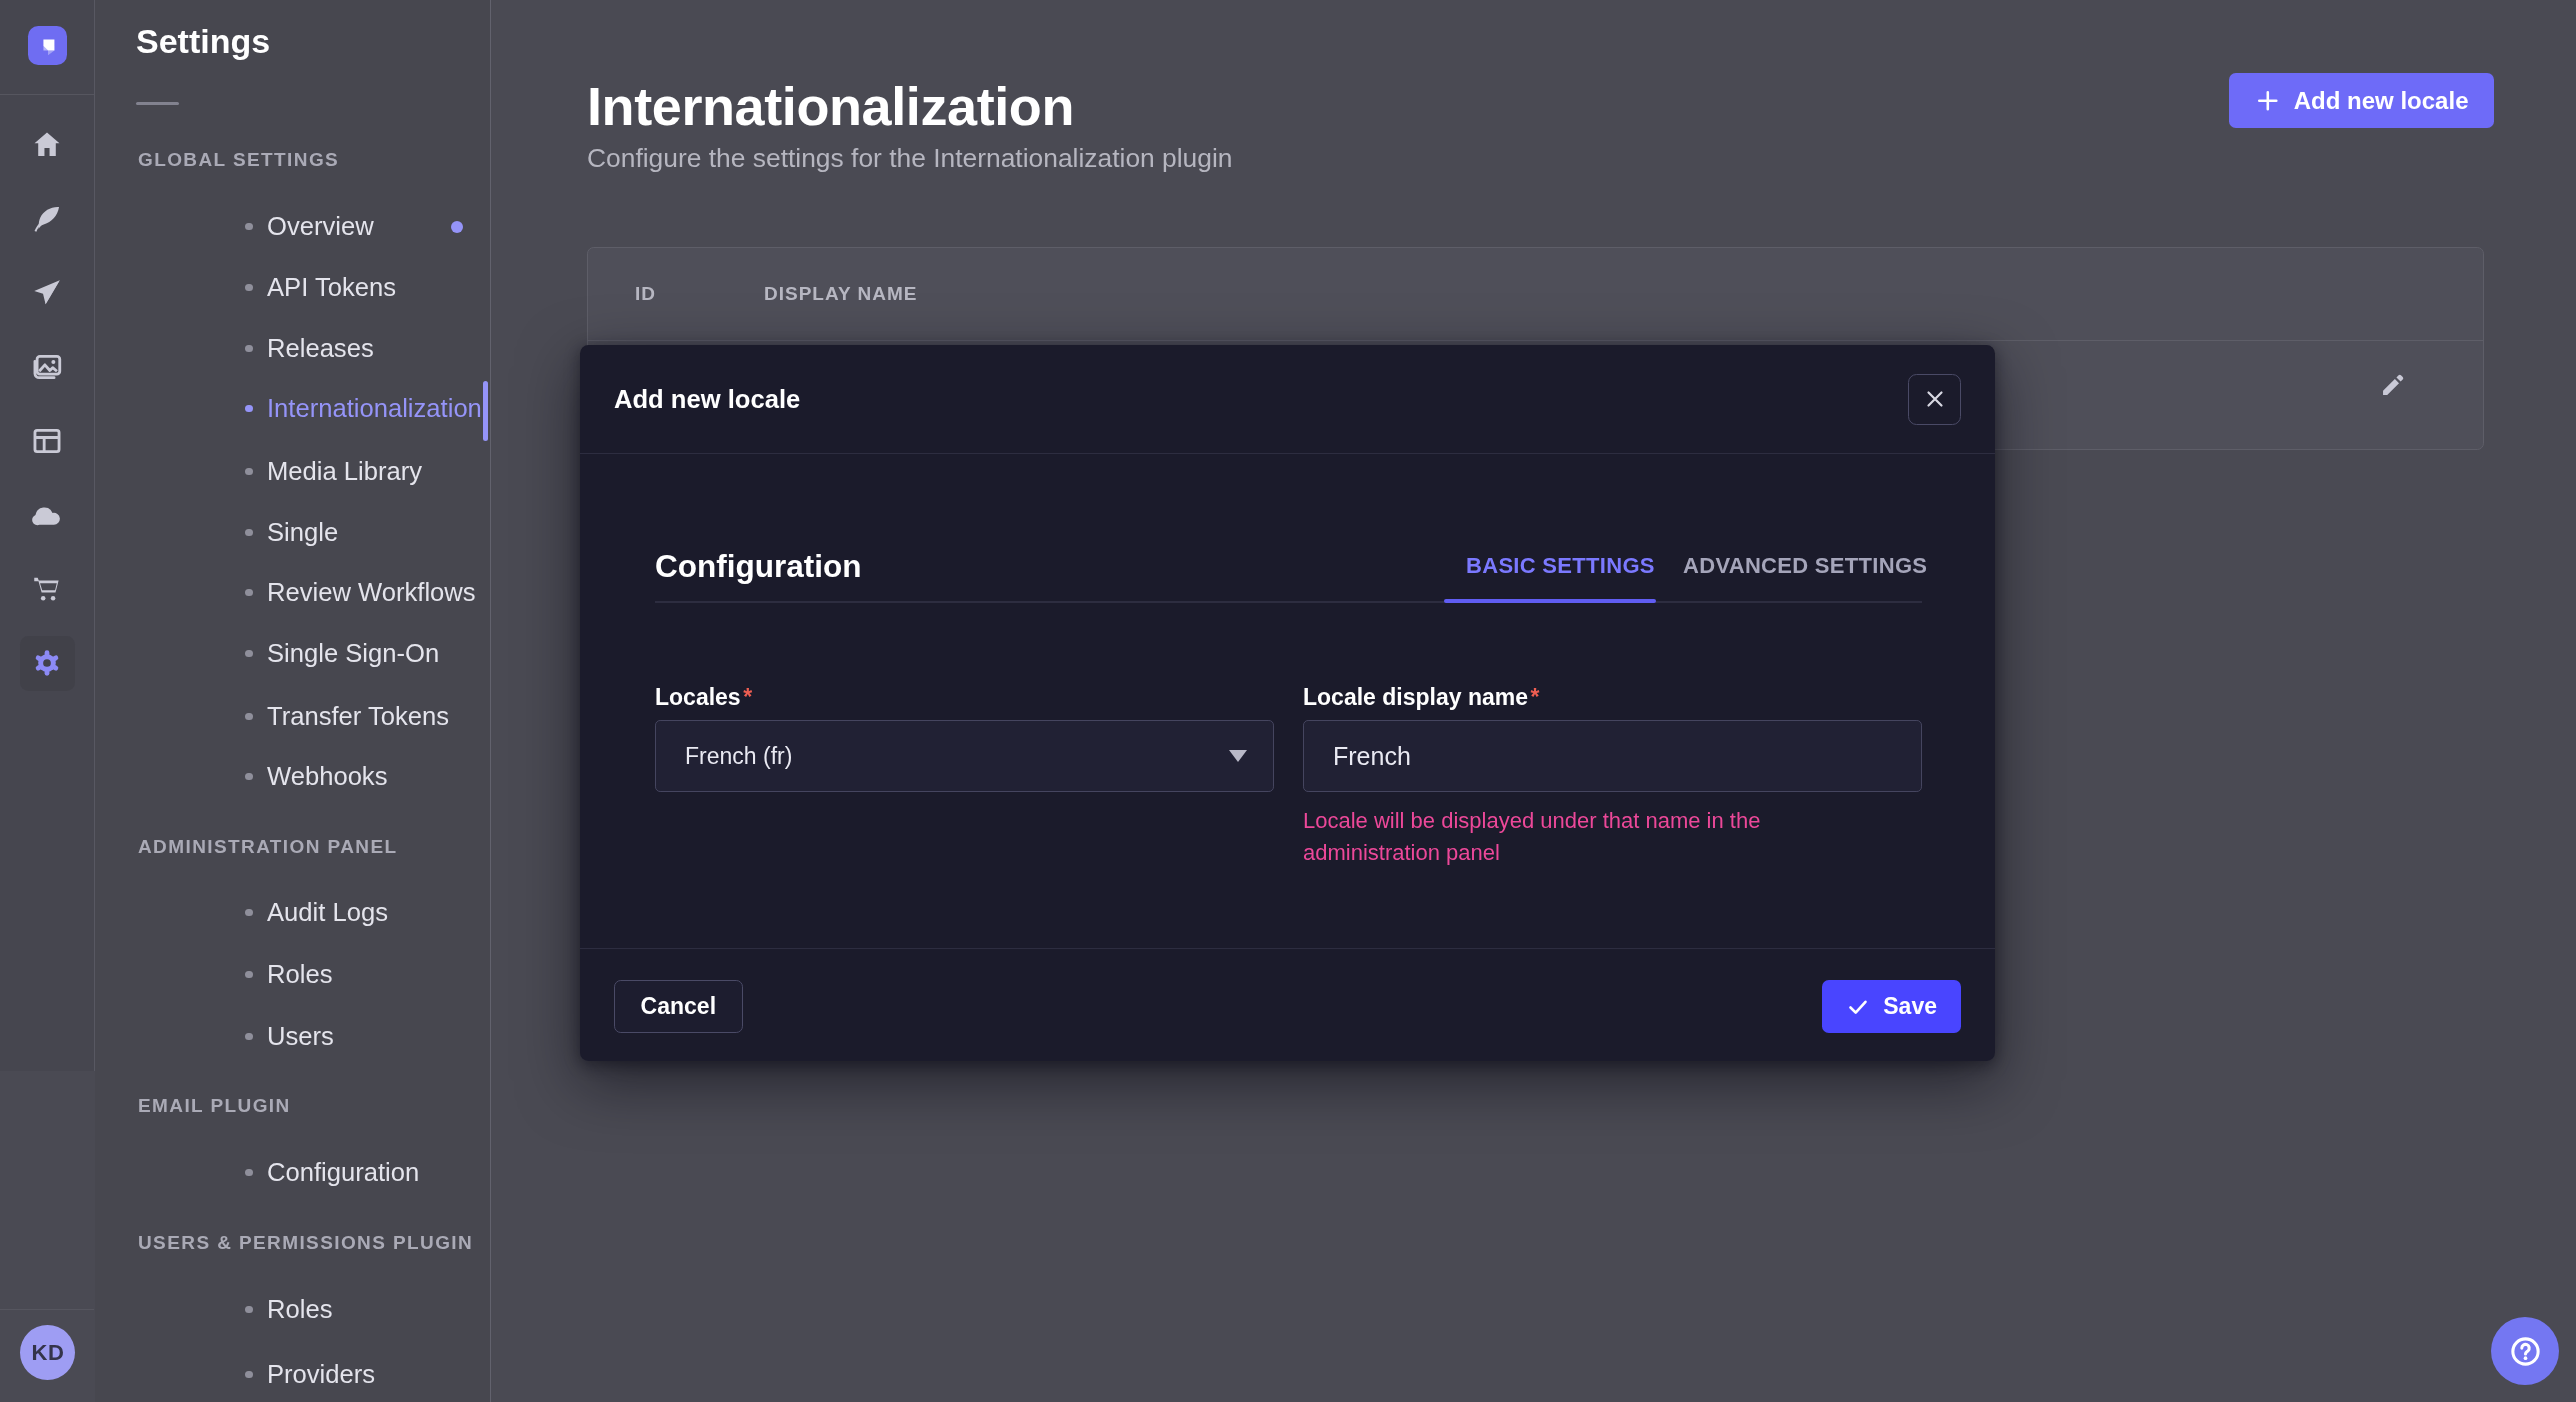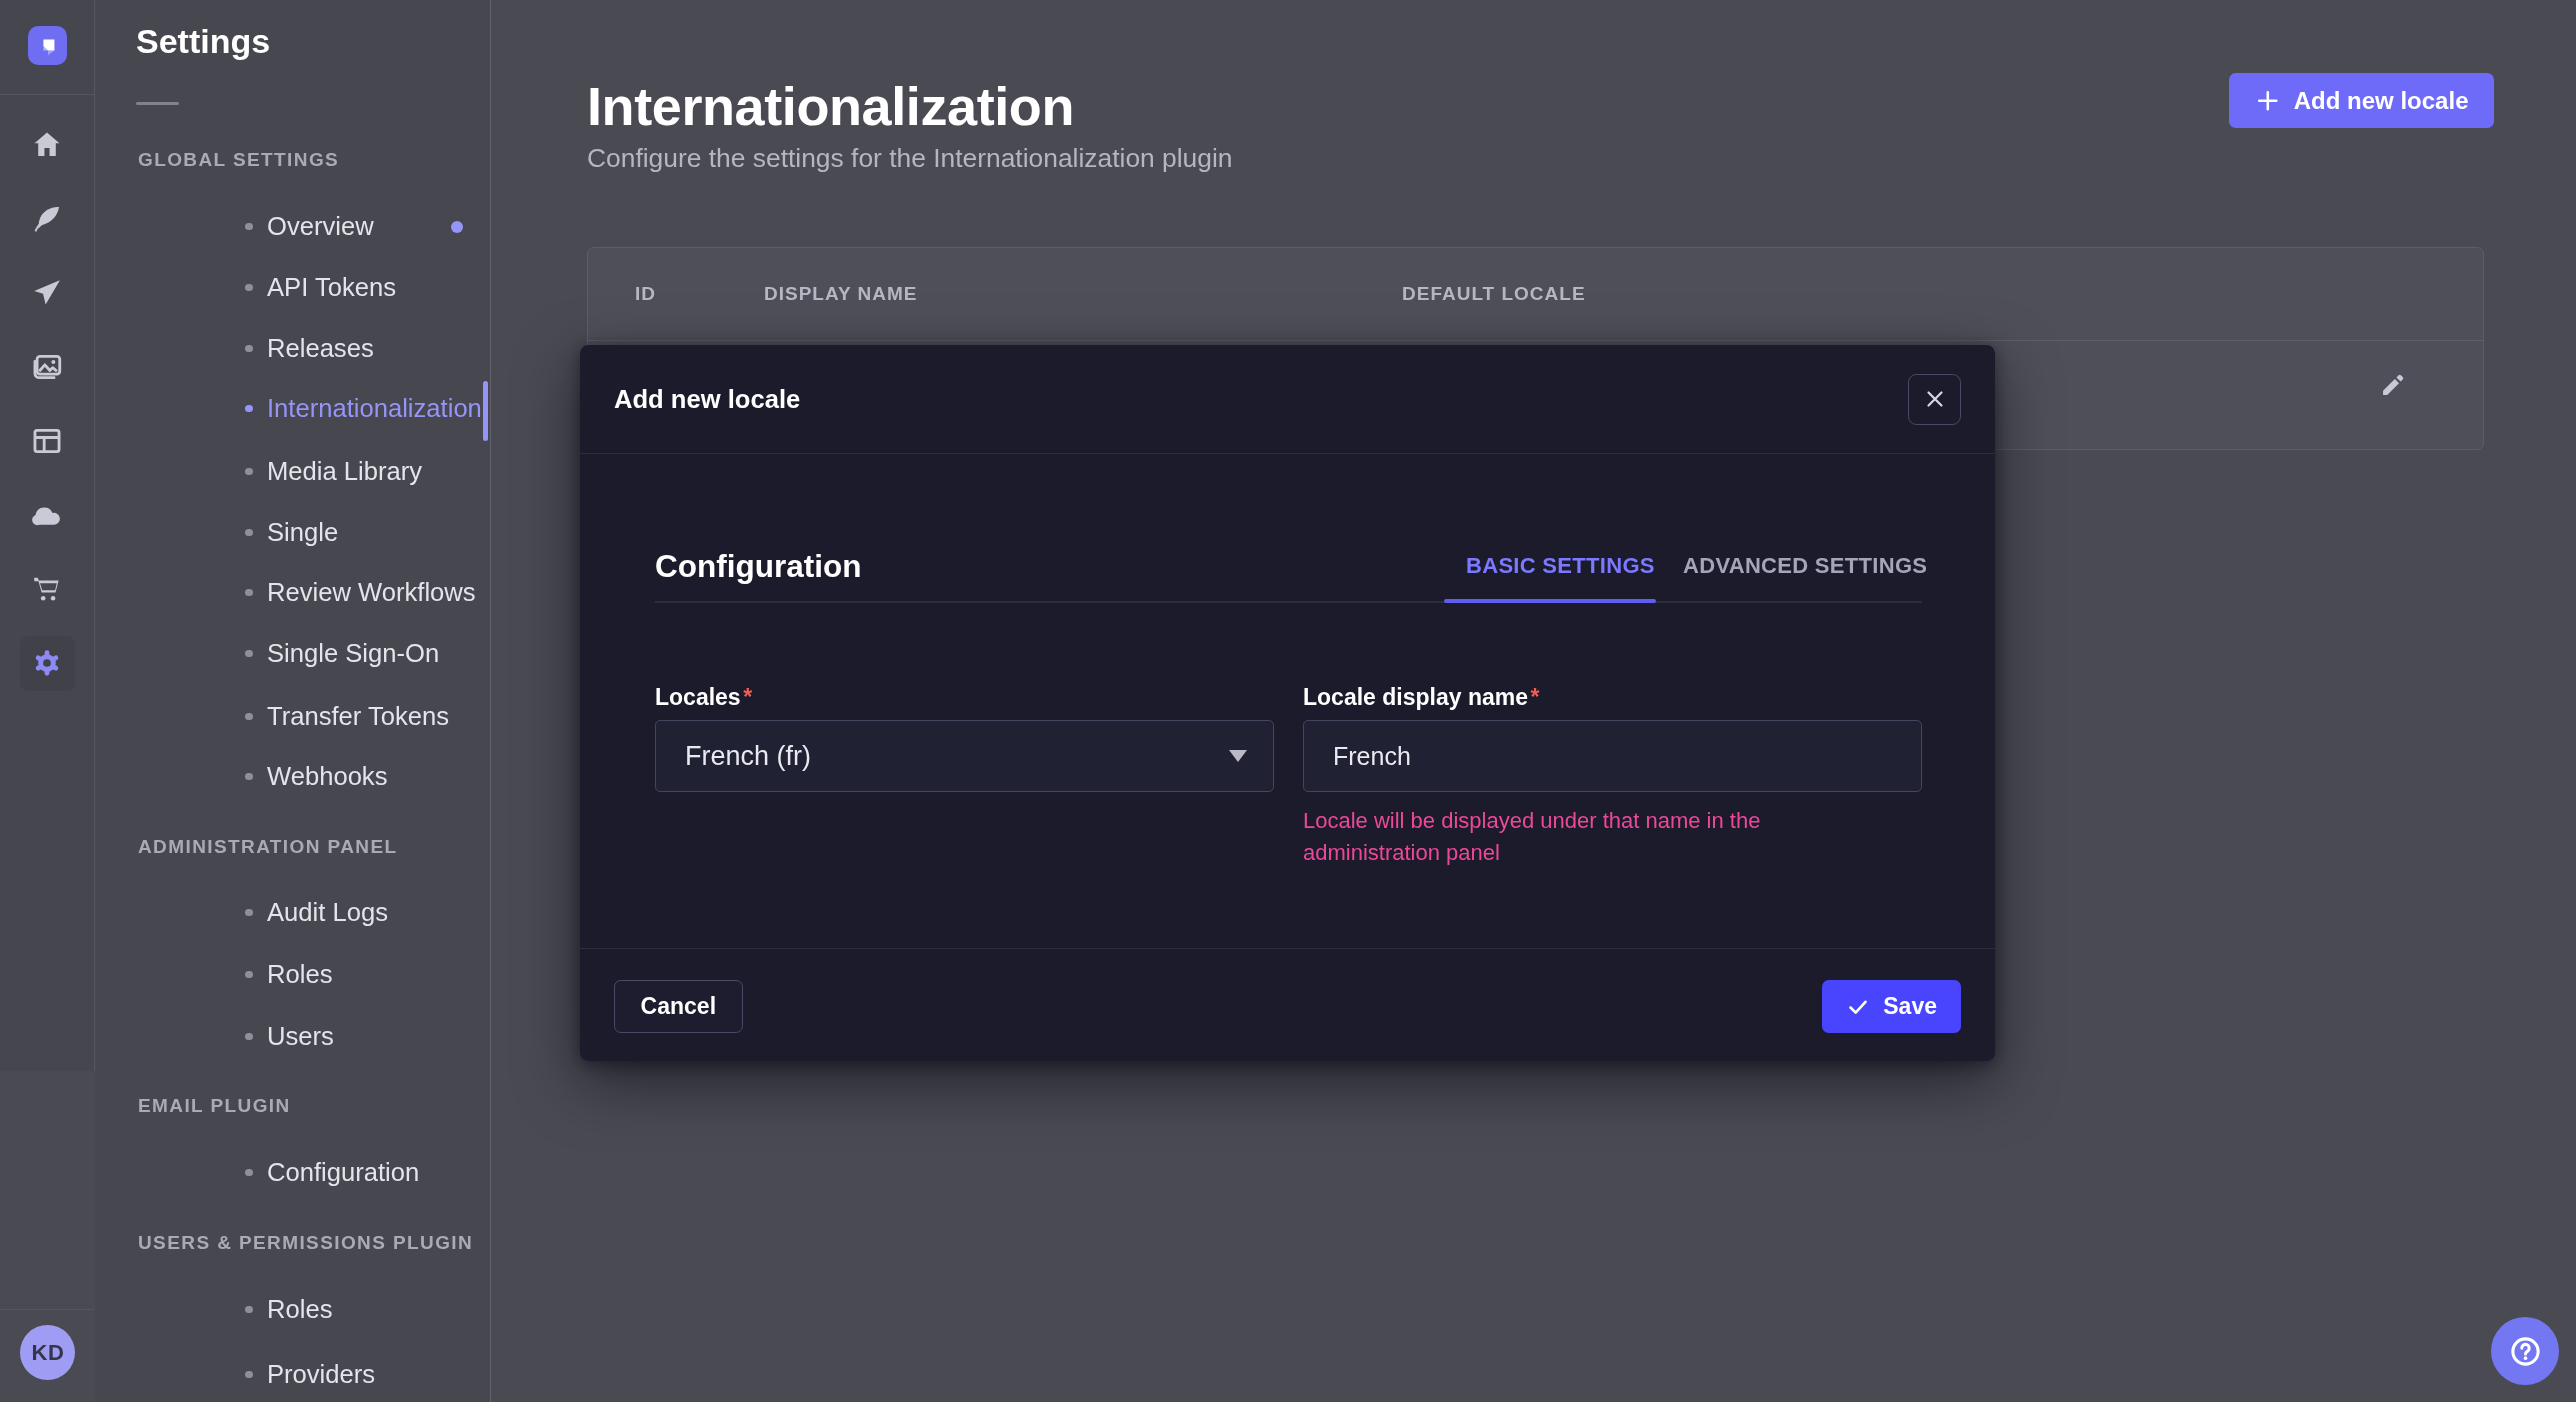--- a/index.html
+++ b/index.html
@@ -118,21 +118,21 @@
 
   .field-label { position:absolute; top:339px; font-size:23px; font-weight:600; color:#ffffff; }
   .label-locales { left:75px; } .label-display { left:723px; }
   .req { color:#ee5e52; padding-left:2.6px; }
 
   .select-box {
     position:absolute; left:75px; top:375px; width:619px; height:72px;
     background:#212134; border:0.9px solid #45455f; border-radius:5.1px;
     display:flex; align-items:center; padding:0 29px; cursor:pointer;
   }
-  .select-value { font-size:27px; color:#e9e9f2; }
+  .select-value { font-size:23px; color:#e9e9f2; }
   .select-caret {
     position:absolute; right:25.6px; width:0; height:0;
     border-left:9.4px solid transparent; border-right:9.4px solid transparent;
     border-top:12.8px solid #b9b9c8;
   }
   .text-input {
     position:absolute; left:723px; top:375px; width:619px; height:72px;
     background:#212134; border:0.9px solid #45455f; border-radius:5.1px;
     color:#e9e9f2; font-family:inherit; font-size:25px; padding:0 29px; outline:none;
   }
@@ -331,21 +331,20 @@
     <svg width="25.6" height="25.6" viewBox="0 0 24 24" stroke="#fff" stroke-width="2.4" stroke-linecap="round">
         <path d="M12 4v16M4 12h16"></path>
       </svg>
     <span>Add new locale</span>
   </button>
 
   <section class="table-card">
     <div class="table-head">
       <span class="th th-id">ID</span>
       <span class="th th-name">DISPLAY NAME</span>
-      <span class="th th-locale">DEFAULT LOCALE</span>
     </div>
     <div class="table-head-divider"></div>
     <button class="row-edit">
       <svg width="27" height="27" viewBox="0 0 24 24" fill="currentColor">
         <path d="M14.1 6.2l3.7 3.7L7.3 20.4H3.6v-3.7zM15.5 4.8l1.9-1.9a1.5 1.5 0 012.1 0l1.6 1.6a1.5 1.5 0 010 2.1l-1.9 1.9z"></path>
       </svg>
     </button>
   </section>
 </main>
 

